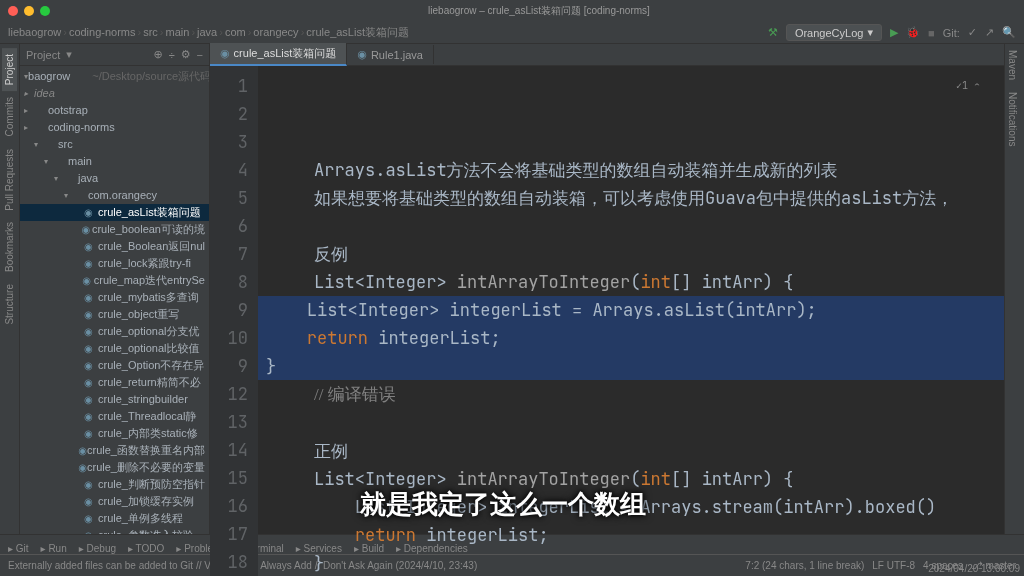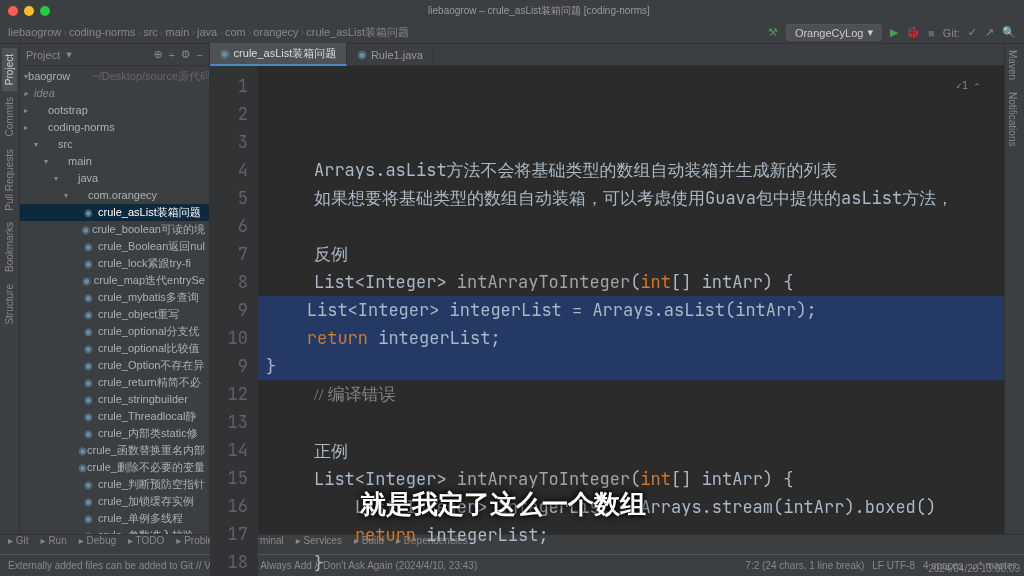--- a/index.html
+++ b/index.html
@@ -103,21 +103,21 @@
 .code .comment { color: #808080; font-family: Liberation Serif, serif; }
 .code-line { min-height: 28px; margin-left: 48px; }
 .hl-line { background: rgba(33, 66, 131, 0.65); display: block; margin: 0 -8px; padding: 0 8px; }
 .right-strip {
   width: 20px; background: #3c3f41; border-left: 1px solid #323232;
   font-size: 10px; color: #888;
 }
 .rvtab { writing-mode: vertical-rl; padding: 6px 2px; cursor: pointer; }
 .bottombar {
   height: 20px; background: #3c3f41; border-top: 1px solid #323232;
-  display: flex; align-items: flex-start; padding: 0 8px; font-size: 10px;
+  display: flex; align-items: flex-end; padding: 0 8px; font-size: 10px;
   color: #888; gap: 12px;
 }
 .statusbar {
   height: 22px; background: #3c3f41; border-top: 1px solid #555;
   display: flex; align-items: center; padding: 0 8px; font-size: 10px;
   color: #888; gap: 8px;
 }
 .statusbar .spacer { flex: 1; }
 .subtitle-overlay {
   position: absolute; bottom: 54px; left: 0; right: 18px;

